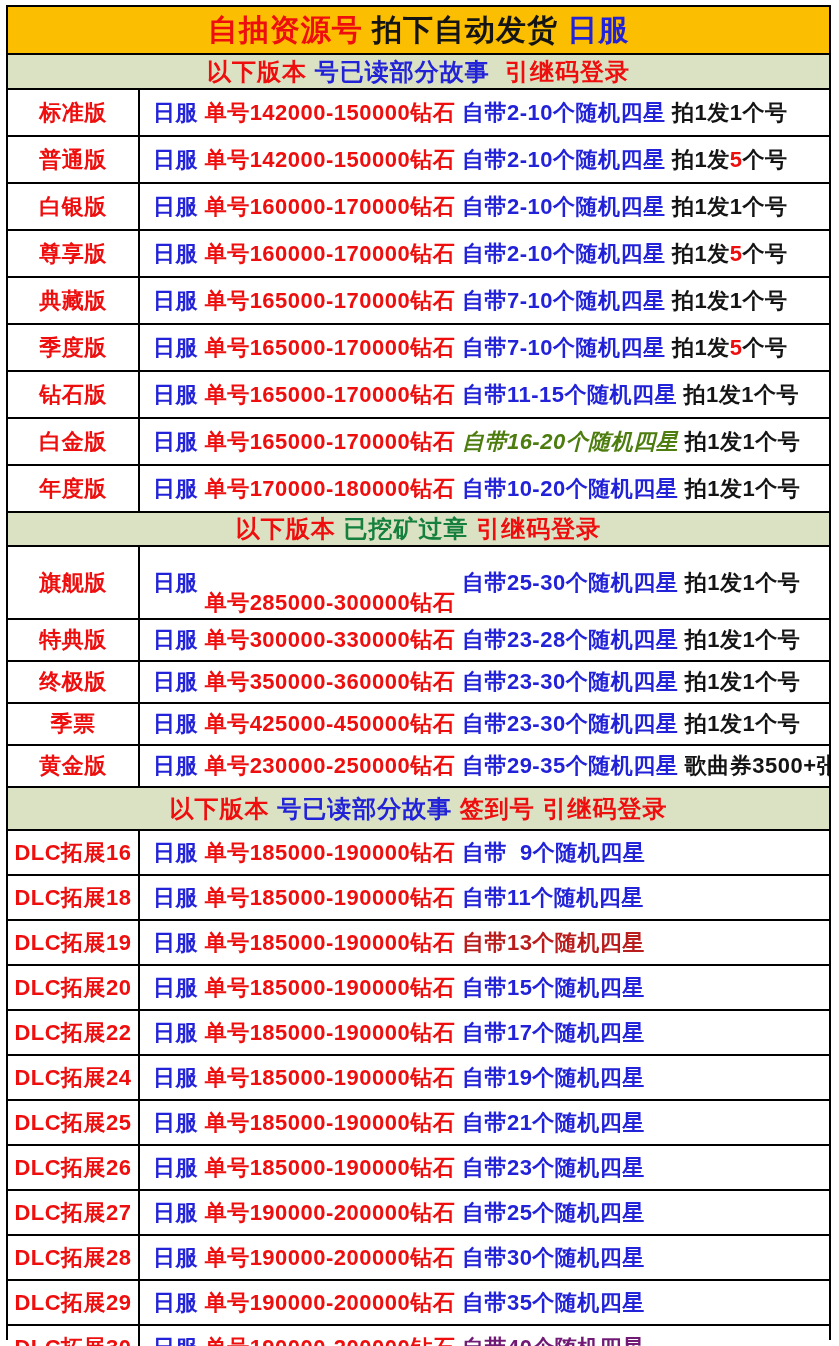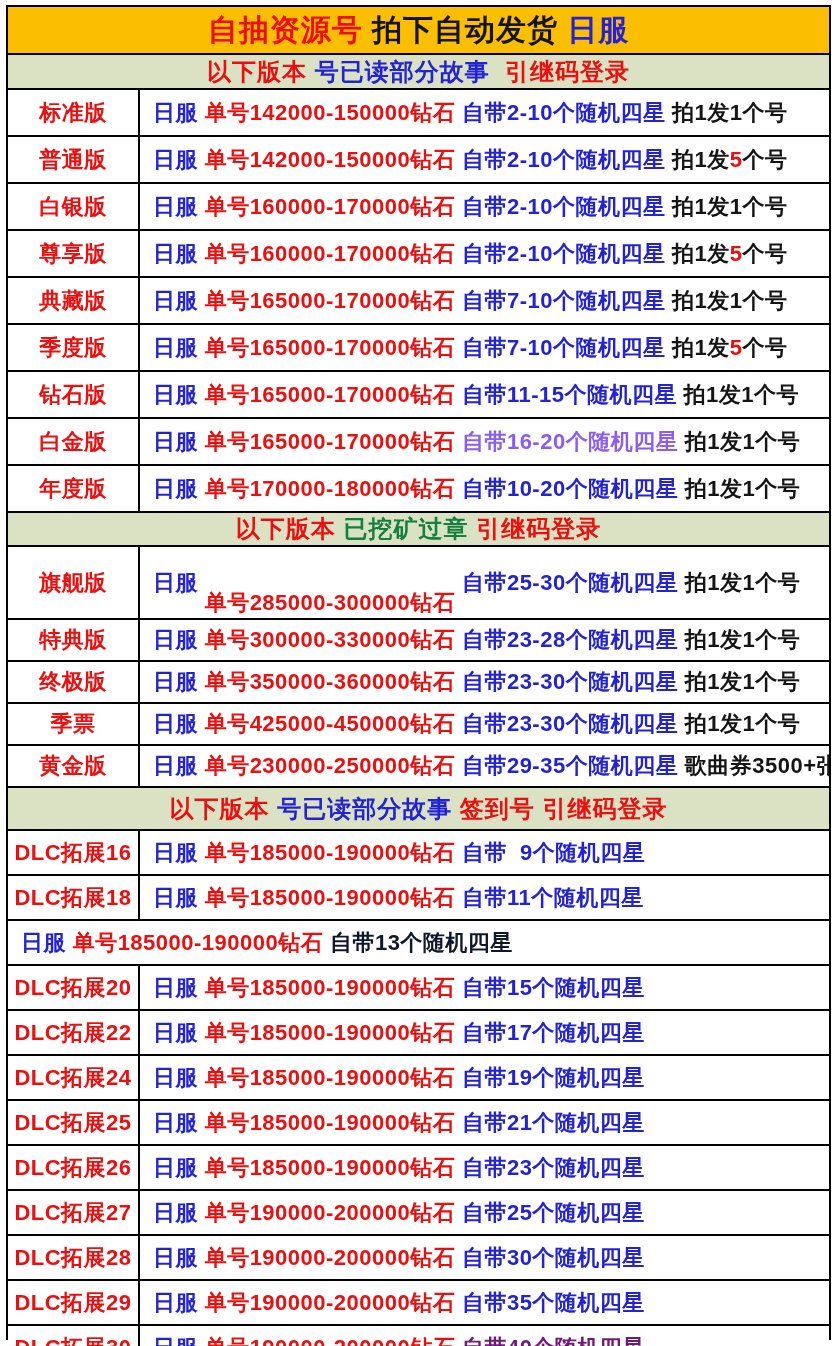--- a/index.html
+++ b/index.html
@@ -125,21 +125,21 @@
       <div class="row s1">
         <div class="cell-version">季度版</div>
         <div class="cell-desc"><span style="color: rgb(34, 34, 216);">日服 </span><span style="color: rgb(238, 14, 14);">单号165000-170000钻石 </span><span style="color: rgb(34, 34, 216);">自带7-10个随机四星 </span><span style="color: rgb(20, 20, 20);">拍1发</span><span style="color: rgb(238, 14, 14);">5</span><span style="color: rgb(20, 20, 20);">个号</span></div>
       </div>
       <div class="row s1">
         <div class="cell-version">钻石版</div>
         <div class="cell-desc"><span style="color: rgb(34, 34, 216);">日服 </span><span style="color: rgb(238, 14, 14);">单号165000-170000钻石 </span><span style="color: rgb(34, 34, 216);">自带11-15个随机四星 </span><span style="color: rgb(20, 20, 20);">拍1发1个号</span></div>
       </div>
       <div class="row s1">
         <div class="cell-version">白金版</div>
-        <div class="cell-desc"><span style="color: rgb(34, 34, 216);">日服 </span><span style="color: rgb(238, 14, 14);">单号165000-170000钻石 </span><span style="color: #8b5cf6;">自带16-20个随机四星 </span><span style="color: rgb(20, 20, 20);">拍1发1个号</span></div>
+        <div class="cell-desc"><span style="color: rgb(34, 34, 216);">日服 </span><span style="color: rgb(238, 14, 14);">单号165000-170000钻石 </span><span style="color: #4d7c0f; font-style: italic;">自带16-20个随机四星 </span><span style="color: rgb(20, 20, 20);">拍1发1个号</span></div>
       </div>
       <div class="row s1">
         <div class="cell-version">年度版</div>
         <div class="cell-desc"><span style="color: rgb(34, 34, 216);">日服 </span><span style="color: rgb(238, 14, 14);">单号170000-180000钻石 </span><span style="color: rgb(34, 34, 216);">自带10-20个随机四星 </span><span style="color: rgb(20, 20, 20);">拍1发1个号</span></div>
       </div>
       <div class="section-header h2"><span style="color: rgb(238, 14, 14);">以下版本 </span><span style="color: #15803d;">已挖矿过章 </span><span style="color: rgb(238, 14, 14);">引继码登录</span></div>
       <div class="row s2">
         <div class="cell-version">旗舰版</div>
         <div class="cell-desc"><span style="color: rgb(34, 34, 216);">日服 </span><span style="color: rgb(238, 14, 14); margin-top: 41px;">单号285000-300000钻石 </span><span style="color: rgb(34, 34, 216);">自带25-30个随机四星 </span><span style="color: rgb(20, 20, 20);">拍1发1个号</span></div>
       </div>
@@ -162,21 +162,22 @@
       <div class="section-header h3"><span style="color: rgb(238, 14, 14);">以下版本 </span><span style="color: rgb(34, 34, 216);">号已读部分故事 </span><span style="color: rgb(238, 14, 14);">签到号 引继码登录</span></div>
       <div class="row s3">
         <div class="cell-version">DLC拓展16</div>
         <div class="cell-desc"><span style="color: rgb(34, 34, 216);">日服 </span><span style="color: rgb(238, 14, 14);">单号185000-190000钻石 </span><span style="color: rgb(34, 34, 216);">自带  9个随机四星</span></div>
       </div>
       <div class="row s3">
         <div class="cell-version">DLC拓展18</div>
         <div class="cell-desc"><span style="color: rgb(34, 34, 216);">日服 </span><span style="color: rgb(238, 14, 14);">单号185000-190000钻石 </span><span style="color: rgb(34, 34, 216);">自带11个随机四星</span></div>
       </div>
       <div class="row s3">
-        <div class="cell-desc"><span style="color: rgb(34, 34, 216);">日服 </span><span style="color: rgb(238, 14, 14);">单号185000-190000钻石 </span><span style="color: #0f172a;">自带13个随机四星</span></div>
+        <div class="cell-version">DLC拓展19</div>
+        <div class="cell-desc"><span style="color: rgb(34, 34, 216);">日服 </span><span style="color: rgb(238, 14, 14);">单号185000-190000钻石 </span><span style="color: #b91c1c;">自带13个随机四星</span></div>
       </div>
       <div class="row s3">
         <div class="cell-version">DLC拓展20</div>
         <div class="cell-desc"><span style="color: rgb(34, 34, 216);">日服 </span><span style="color: rgb(238, 14, 14);">单号185000-190000钻石 </span><span style="color: rgb(34, 34, 216);">自带15个随机四星</span></div>
       </div>
       <div class="row s3">
         <div class="cell-version">DLC拓展22</div>
         <div class="cell-desc"><span style="color: rgb(34, 34, 216);">日服 </span><span style="color: rgb(238, 14, 14);">单号185000-190000钻石 </span><span style="color: rgb(34, 34, 216);">自带17个随机四星</span></div>
       </div>
       <div class="row s3">

